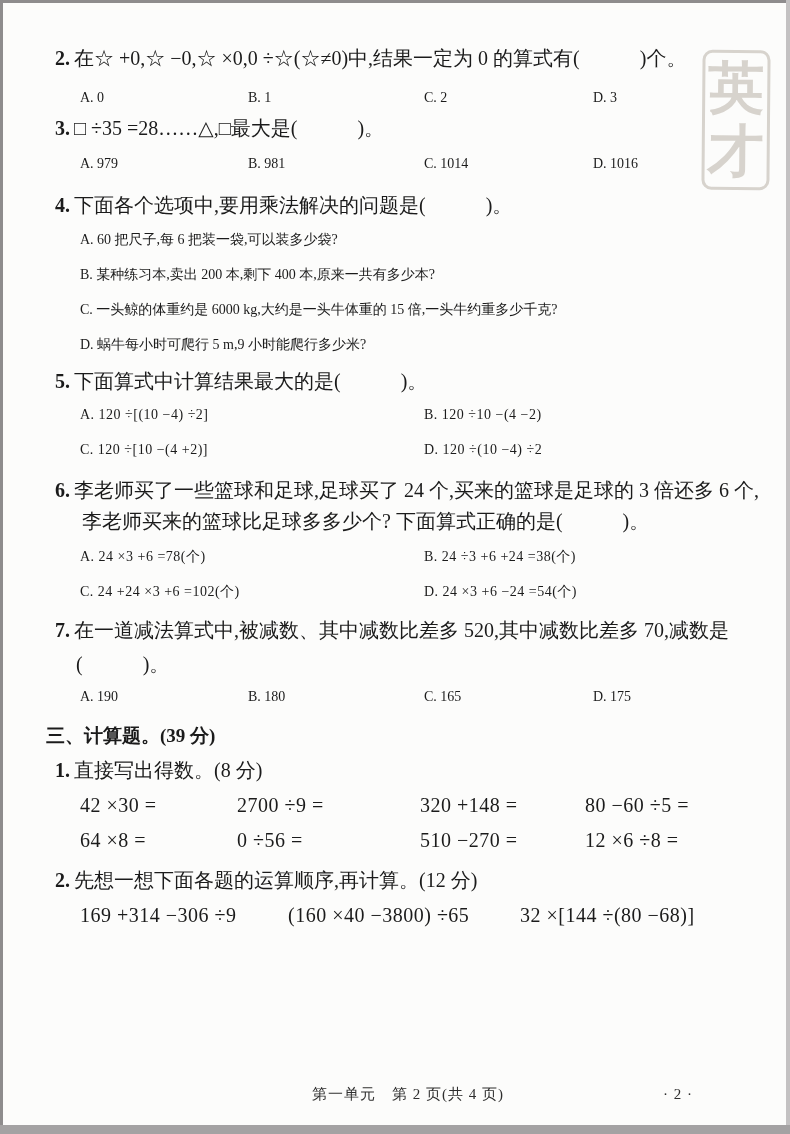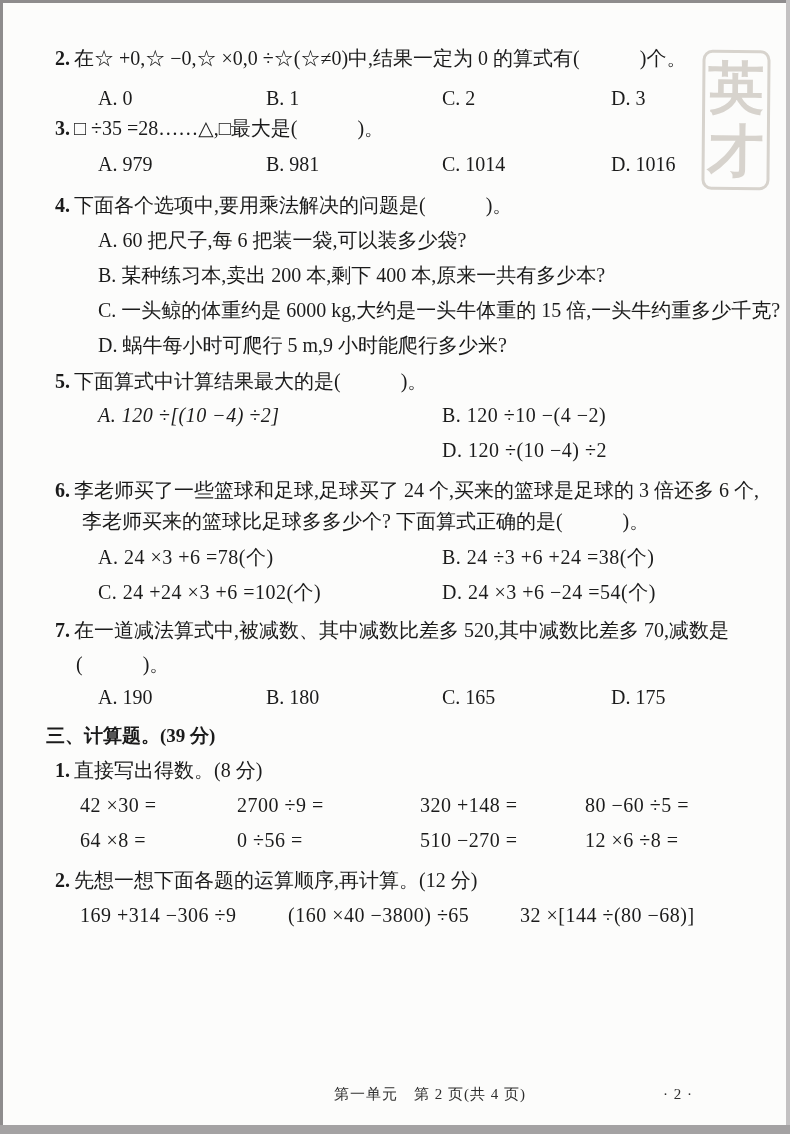--- a/index.html
+++ b/index.html
@@ -16,21 +16,21 @@
   
   .edge{position:absolute;}
   .edge-top{left:0;top:0;width:100%;height:3px;background:#8e8c8d;}
   .edge-left{left:0;top:0;width:3px;height:100%;background:#8e8c8d;}
   .edge-right{right:0;top:0;width:4px;height:100%;background:#c3c1c2;}
   .edge-bottom{left:0;bottom:0;width:100%;height:9px;background:#a4a2a3;}
 
   .abs{position:absolute;white-space:nowrap;font-size:20px;line-height:24px;}
   .qnum{font-weight:bold;margin-right:4px;}
   .sec{font-weight:bold;font-size:19px;}
-  .opt{font-size:20px;margin-left:18px;}
+  .opt{font-size:14px;}
   .math{letter-spacing:0.5px;}
 
   .footer-text{font-size:15px;color:#2e2e2e;letter-spacing:1px;}
 
   .stamp{
     position:absolute;left:702px;top:50px;width:62px;height:134px;
     border:3px solid #d7d3cd;border-radius:10px;
     display:flex;align-items:center;justify-content:center;
     color:#d7d3cd;font-weight:bold;font-size:56px;line-height:1.12;
     transform:rotate(0.5deg);
@@ -70,22 +70,23 @@
     <span class="qnum">4.</span><span>下面各个选项中,要用乘法解决的问题是(　　　)。</span>
   </div>
   <div class="abs opt" style="left:80px;top:228px;">A. 60 把尺子,每 6 把装一袋,可以装多少袋?</div>
   <div class="abs opt" style="left:80px;top:263px;">B. 某种练习本,卖出 200 本,剩下 400 本,原来一共有多少本?</div>
   <div class="abs opt" style="left:80px;top:298px;">C. 一头鲸的体重约是 6000 kg,大约是一头牛体重的 15 倍,一头牛约重多少千克?</div>
   <div class="abs opt" style="left:80px;top:333px;">D. 蜗牛每小时可爬行 5 m,9 小时能爬行多少米?</div>
 
   <div class="abs" style="left:55px;top:369px;">
     <span class="qnum">5.</span><span>下面算式中计算结果最大的是(　　　)。</span>
   </div>
-  <div class="abs opt math" style="left:80px;top:403px;font-style:italic;">A. 120 ÷[(10 −4) ÷2]</div>
+  <div class="abs opt math" style="left:80px;top:403px;">A. 120 ÷[(10 −4) ÷2]</div>
   <div class="abs opt math" style="left:424px;top:403px;">B. 120 ÷10 −(4 −2)</div>
+  <div class="abs opt math" style="left:80px;top:438px;">C. 120 ÷[10 −(4 +2)]</div>
   <div class="abs opt math" style="left:424px;top:438px;">D. 120 ÷(10 −4) ÷2</div>
 
   <div class="abs" style="left:55px;top:478px;">
     <span class="qnum">6.</span><span>李老师买了一些篮球和足球,足球买了 24 个,买来的篮球是足球的 3 倍还多 6 个,</span>
   </div>
   <div class="abs" style="left:82px;top:509px;">李老师买来的篮球比足球多多少个? 下面算式正确的是(　　　)。</div>
   <div class="abs opt math" style="left:80px;top:545px;">A. 24 ×3 +6 =78(个)</div>
   <div class="abs opt math" style="left:424px;top:545px;">B. 24 ÷3 +6 +24 =38(个)</div>
   <div class="abs opt math" style="left:80px;top:580px;">C. 24 +24 ×3 +6 =102(个)</div>
   <div class="abs opt math" style="left:424px;top:580px;">D. 24 ×3 +6 −24 =54(个)</div>
@@ -115,15 +116,15 @@
   <div class="abs math" style="left:420px;top:828px;">510 −270 =</div>
   <div class="abs math" style="left:585px;top:828px;">12 ×6 ÷8 =</div>
 
   <div class="abs" style="left:55px;top:868px;">
     <span class="qnum">2.</span><span>先想一想下面各题的运算顺序,再计算。(12 分)</span>
   </div>
   <div class="abs math" style="left:80px;top:903px;">169 +314 −306 ÷9</div>
   <div class="abs math" style="left:288px;top:903px;">(160 ×40 −3800) ÷65</div>
   <div class="abs math" style="left:520px;top:903px;">32 ×[144 ÷(80 −68)]</div>
 
-  <div class="abs footer-text" style="left:312px;top:1082px;margin-left:22px;">第一单元　第 2 页(共 4 页)</div>
+  <div class="abs footer-text" style="left:312px;top:1082px;">第一单元　第 2 页(共 4 页)</div>
   <div class="abs footer-text" style="left:663px;top:1082px;">· 2 ·</div>
 </div>
 
 </body></html>

